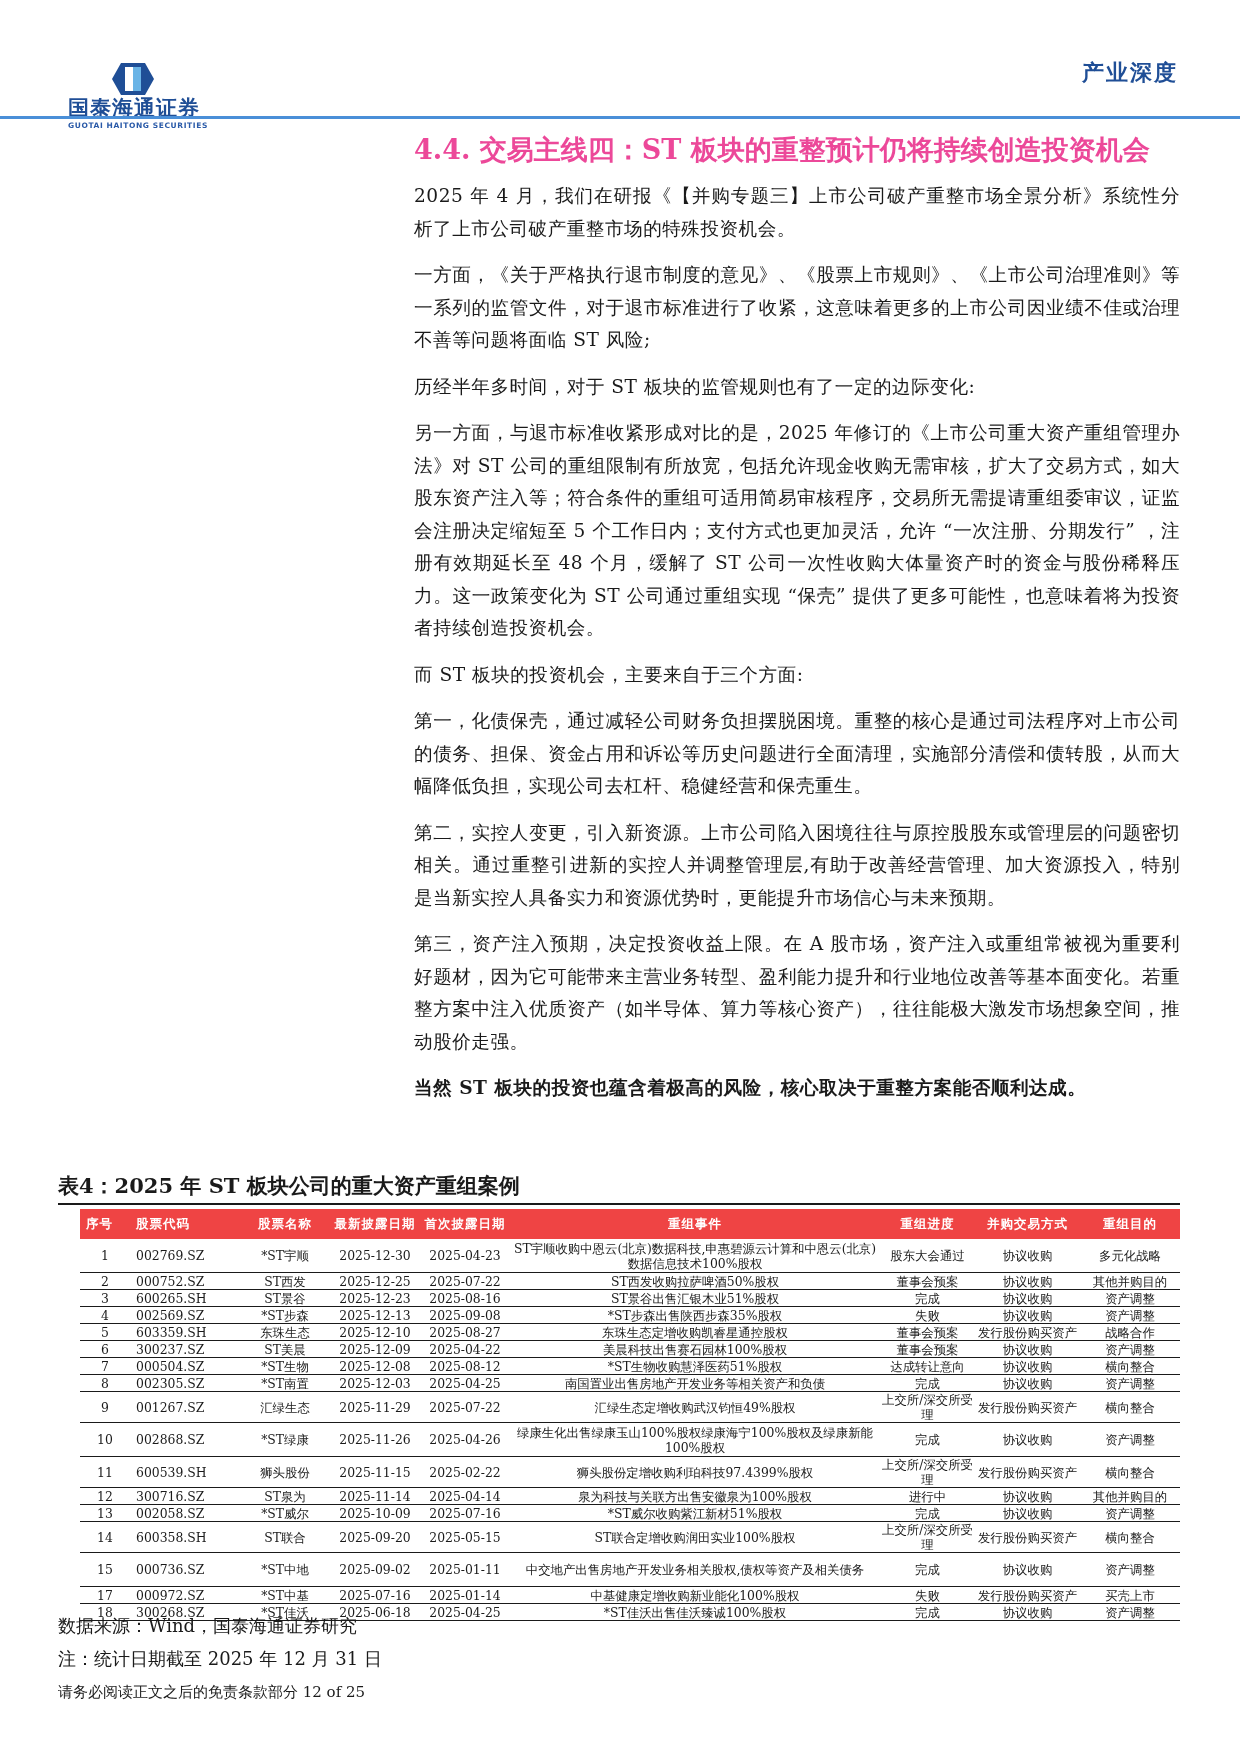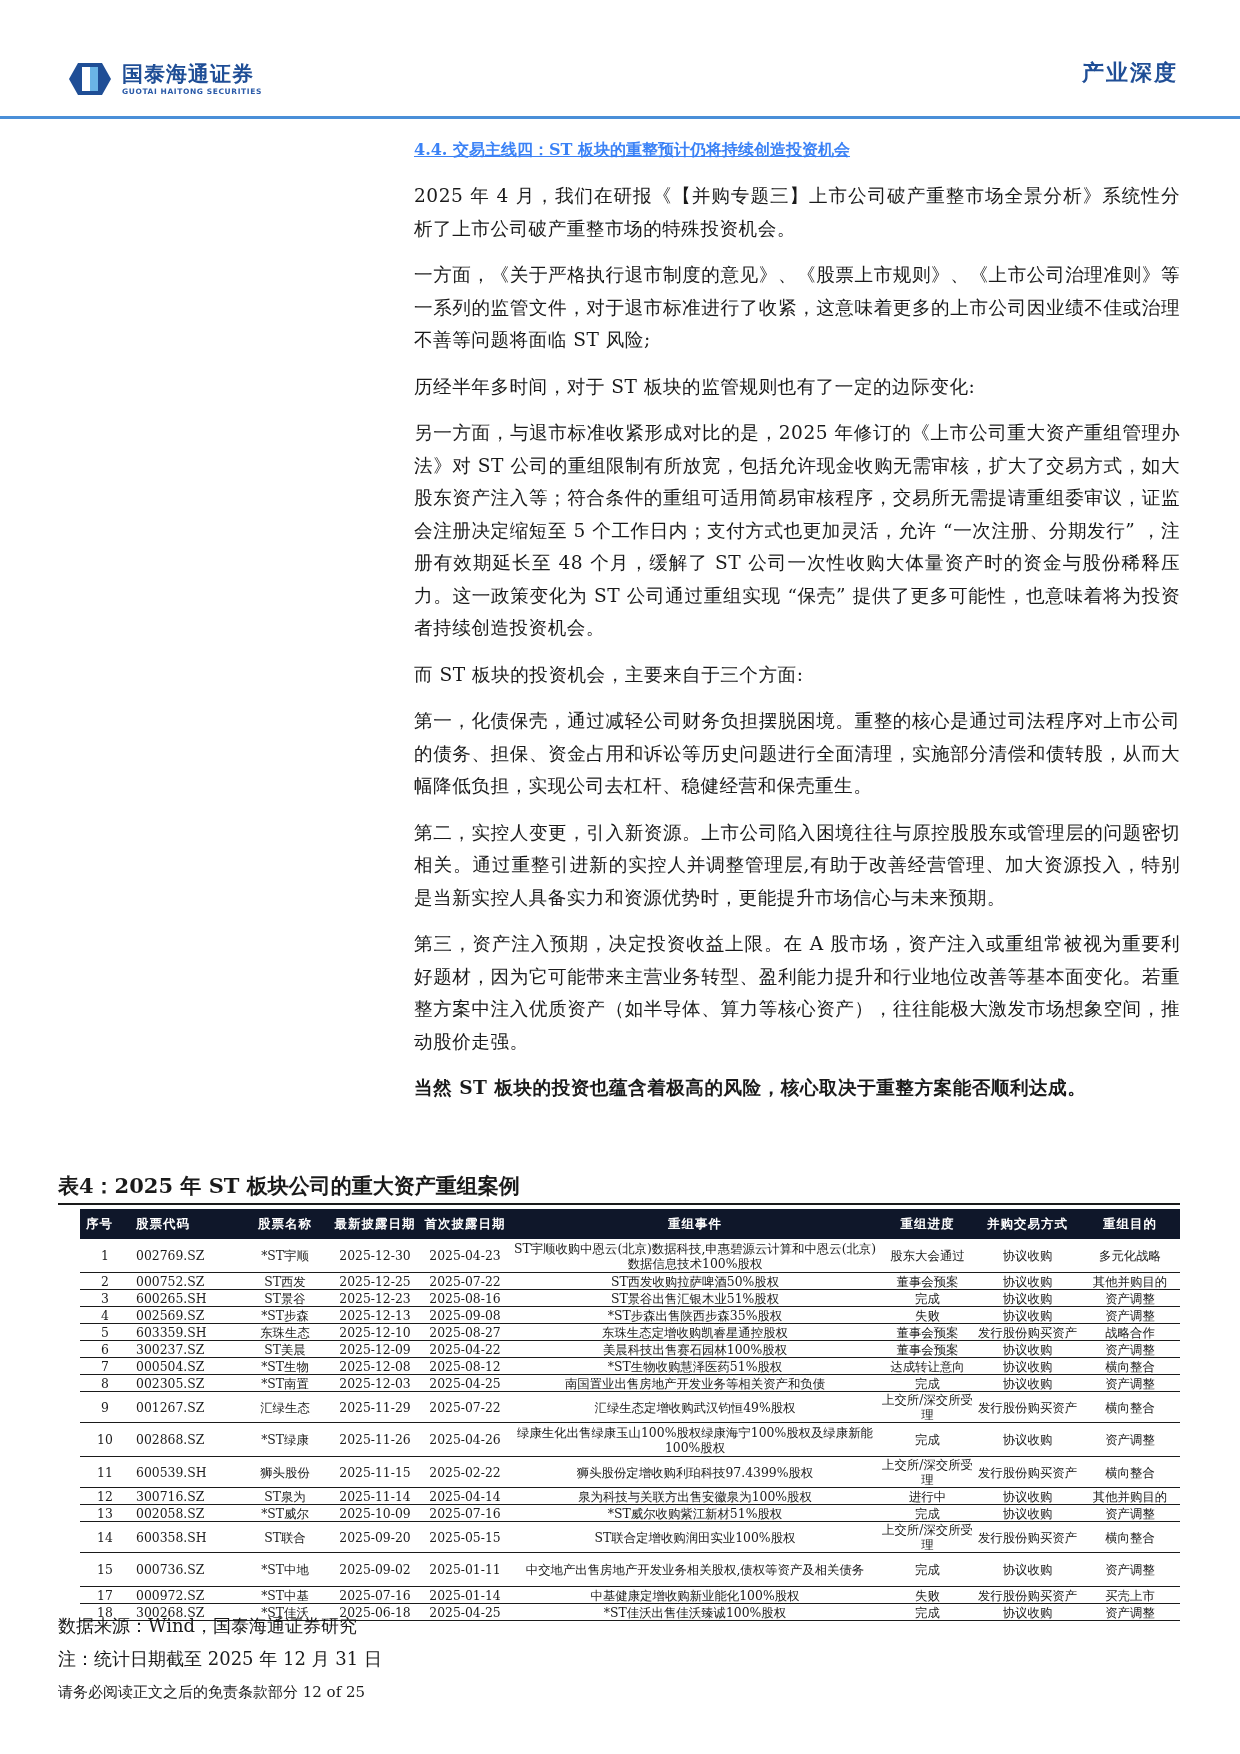--- a/index.html
+++ b/index.html
@@ -1,39 +1,39 @@
 <!DOCTYPE html>
 <html><head>
 <meta charset="utf-8">
 <style>
   html, body { margin: 0; padding: 0; background: #ffffff; }
   body {
     width: 1240px; height: 1754px; position: relative; overflow: hidden;
     font-family: "DejaVu Serif", "Liberation Serif", serif; color: #1a1a1a;
   }
   .header { position: absolute; left: 0; top: 0; width: 1240px; height: 118px; }
-  .logo { position: absolute; left: 68px; top: 62px; display: flex; align-items: center; }
+  .logo { position: absolute; left: 68px; top: 62px; display: flex; align-items: center; flex-direction: column; }
   .logo-mark { width: 44px; height: 34px; position: relative; margin-right: 10px; }
   .logo-text { display: flex; flex-direction: column; }
   .logo-cn { font-family: "DejaVu Sans", sans-serif; font-weight: bold; font-size: 21px; color: #1f4e96; letter-spacing: 1px; line-height: 24px; }
   .logo-en { font-family: "DejaVu Sans", sans-serif; font-weight: bold; font-size: 7.5px; color: #2a5aa8; letter-spacing: 0.6px; margin-top: 1px; }
   .doc-type { position: absolute; right: 62px; top: 58px; font-size: 22px; font-weight: bold; color: #1f4e96; letter-spacing: 2px; }
   .header-rule { position: absolute; left: 0; top: 116px; width: 1240px; height: 3px; background: #4a8fd8; }
 
   .content { position: absolute; left: 414px; top: 134px; width: 766px; }
-  .section-title { font-size: 16px; font-weight: bold; color: #3b82f6; margin: 0 0 14px 0; line-height: 32px; text-decoration: underline; }
+  .section-title { font-size: 27px; font-weight: bold; color: #ec4899; margin: 0 0 14px 0; line-height: 32px; }
   .para { font-size: 18.6px; line-height: 32.5px; margin: 0 0 14px 0; text-align: justify; letter-spacing: 0.5px; }
   .para .lead { font-weight: normal; }
   .para.bold-all { font-weight: bold; }
 
   .table-caption { position: absolute; left: 58px; top: 1172px; font-size: 21px; font-weight: bold; color: #1a1a1a; }
   .caption-rule { position: absolute; left: 58px; top: 1203px; width: 1122px; height: 2px; background: #1a1a1a; }
   .table-wrap { position: absolute; left: 80px; top: 1209px; width: 1100px; }
   table { border-collapse: collapse; width: 1100px; table-layout: fixed; font-size: 12.4px; }
-  thead th { background: #0f172a; color: #ffffff; font-weight: bold; font-size: 12.5px; height: 30px; padding: 0; text-align: center; letter-spacing: 1px; }
+  thead th { background: #ef4444; color: #ffffff; font-weight: bold; font-size: 12.5px; height: 30px; padding: 0; text-align: center; letter-spacing: 1px; }
   thead th.left { text-align: left; padding-left: 6px; }
   tbody td { border-bottom: 1px solid #1a1a1a; text-align: center; padding: 0 2px; line-height: 15px; height: 16px; vertical-align: middle; }
   tbody td.left { text-align: left; padding-left: 6px; }
   tbody tr.tall td { height: 33px; }
   .footer-src { position: absolute; left: 58px; top: 1614px; font-size: 18px; }
   .footer-note { position: absolute; left: 58px; top: 1647px; font-size: 18px; }
   .footer-disc { position: absolute; left: 58px; top: 1683px; font-size: 15px; }
 </style>
 </head>
 <body>

